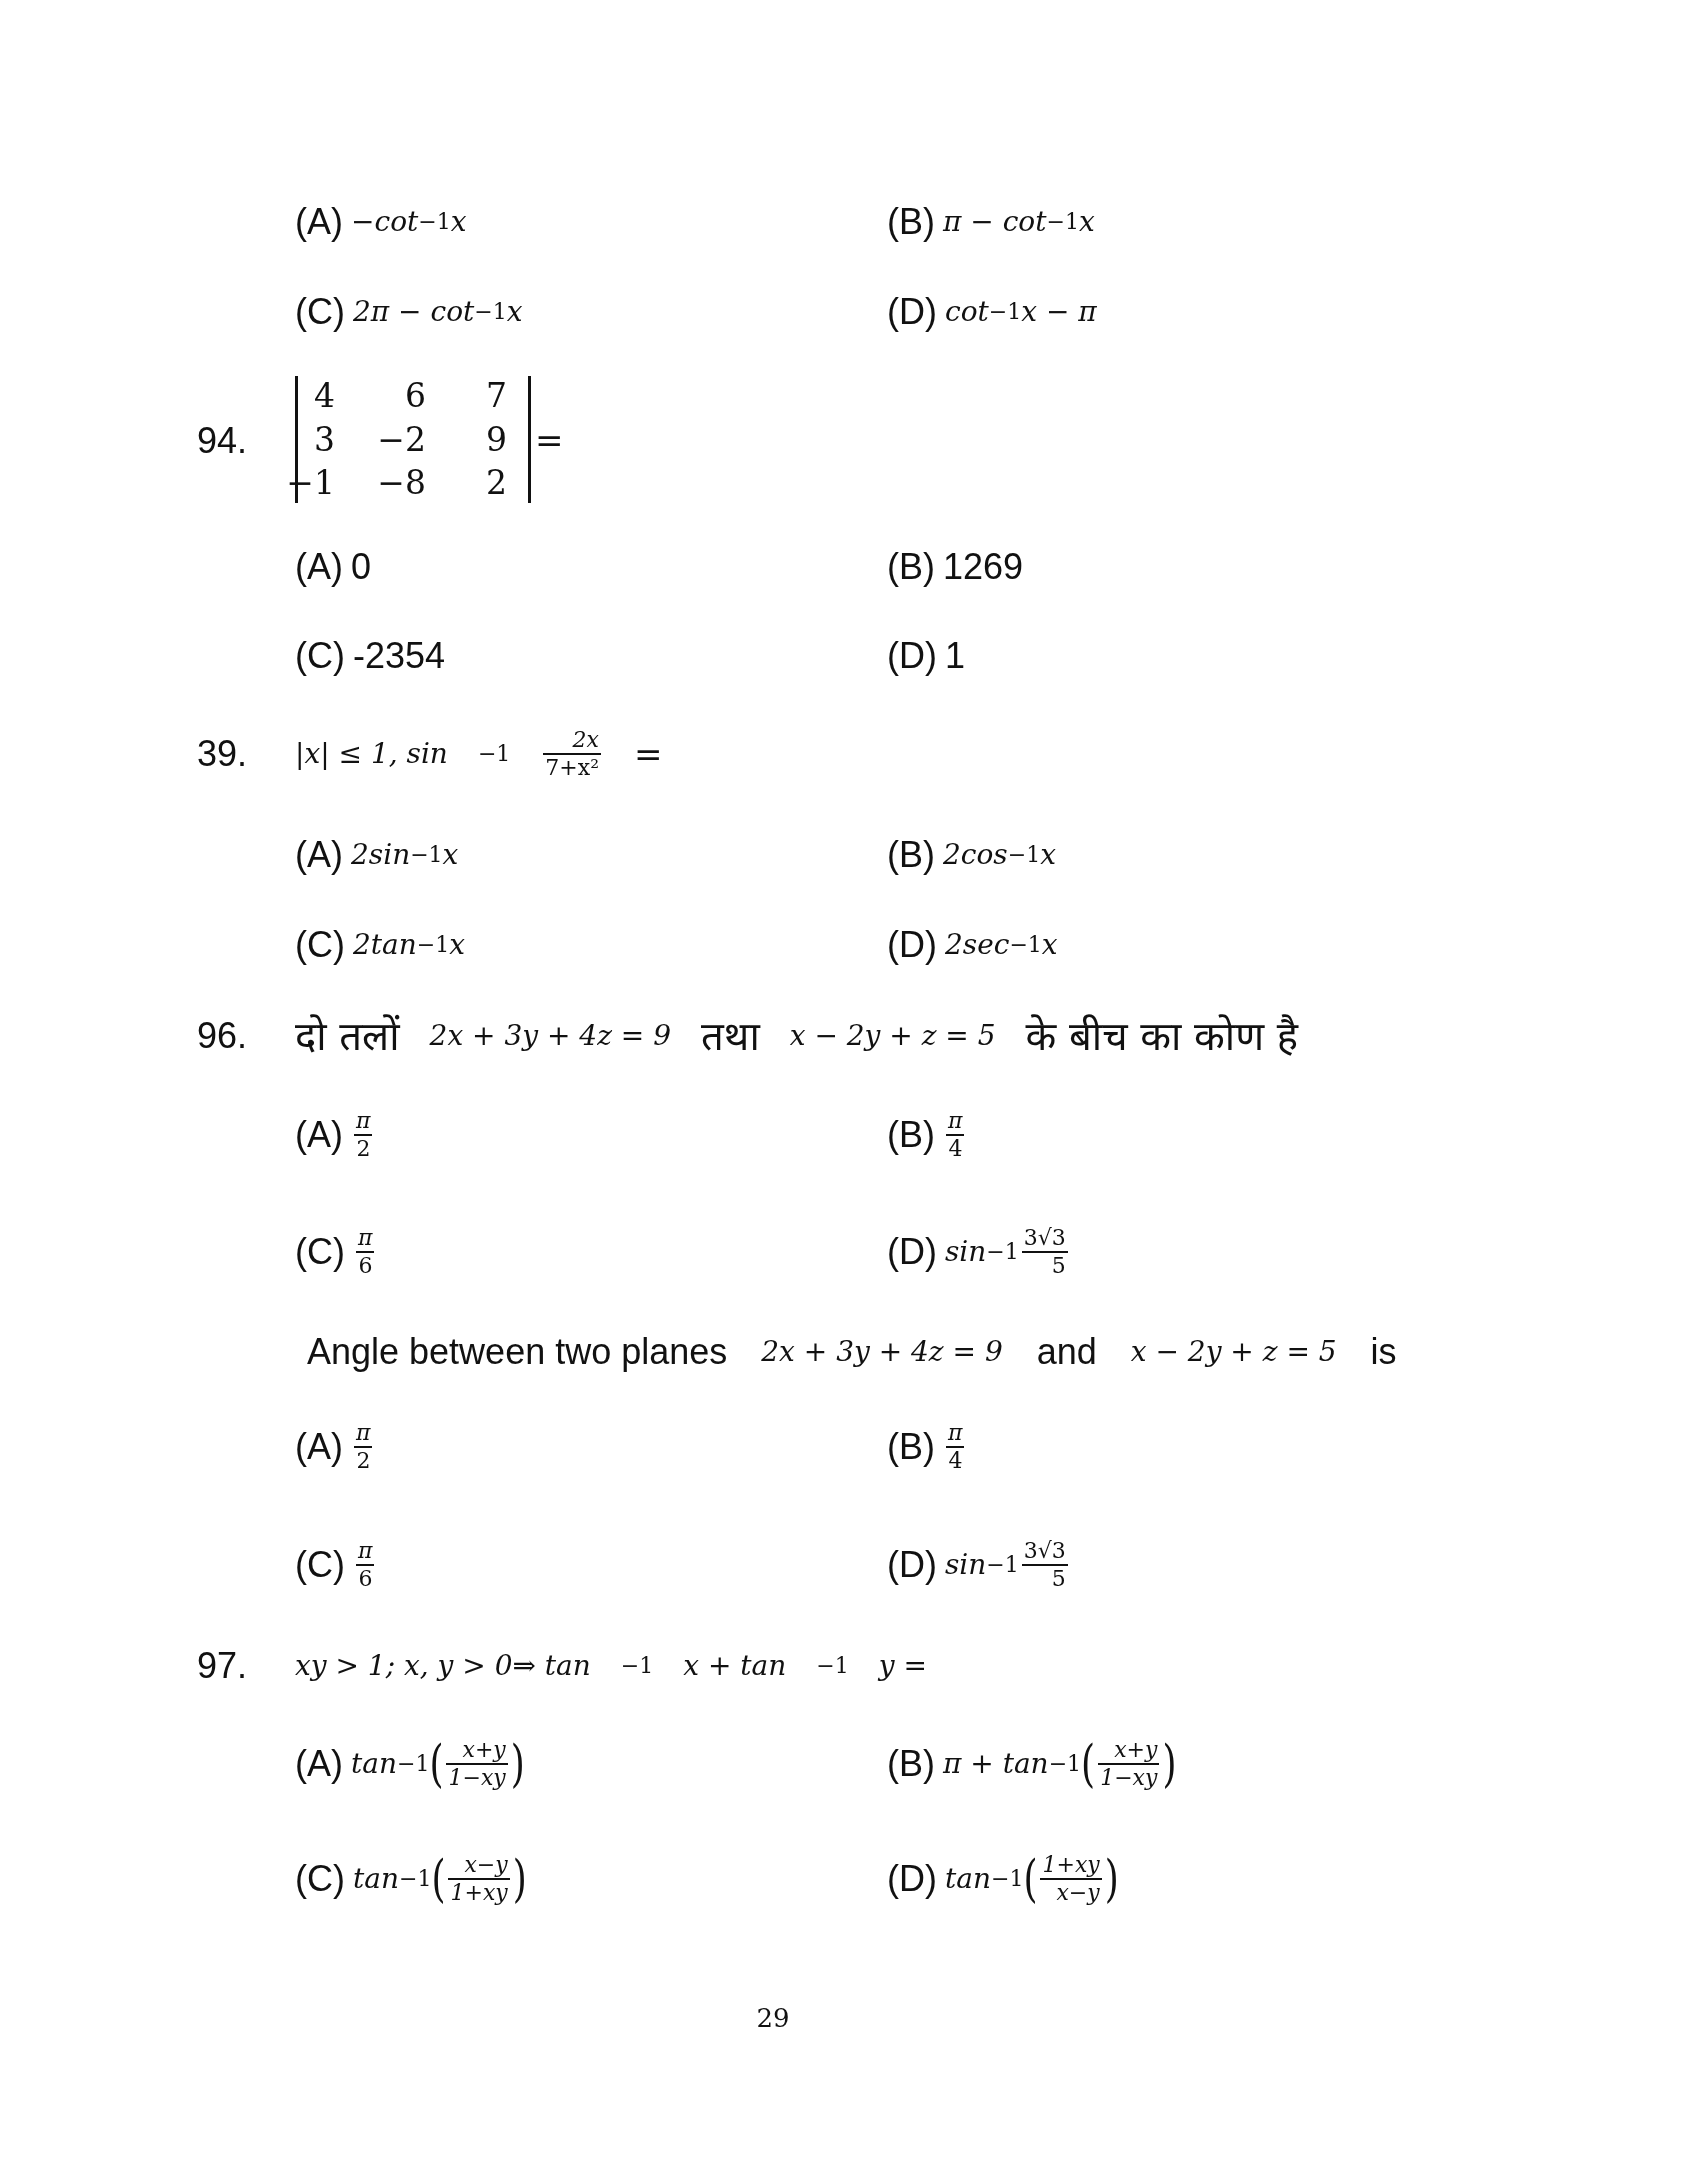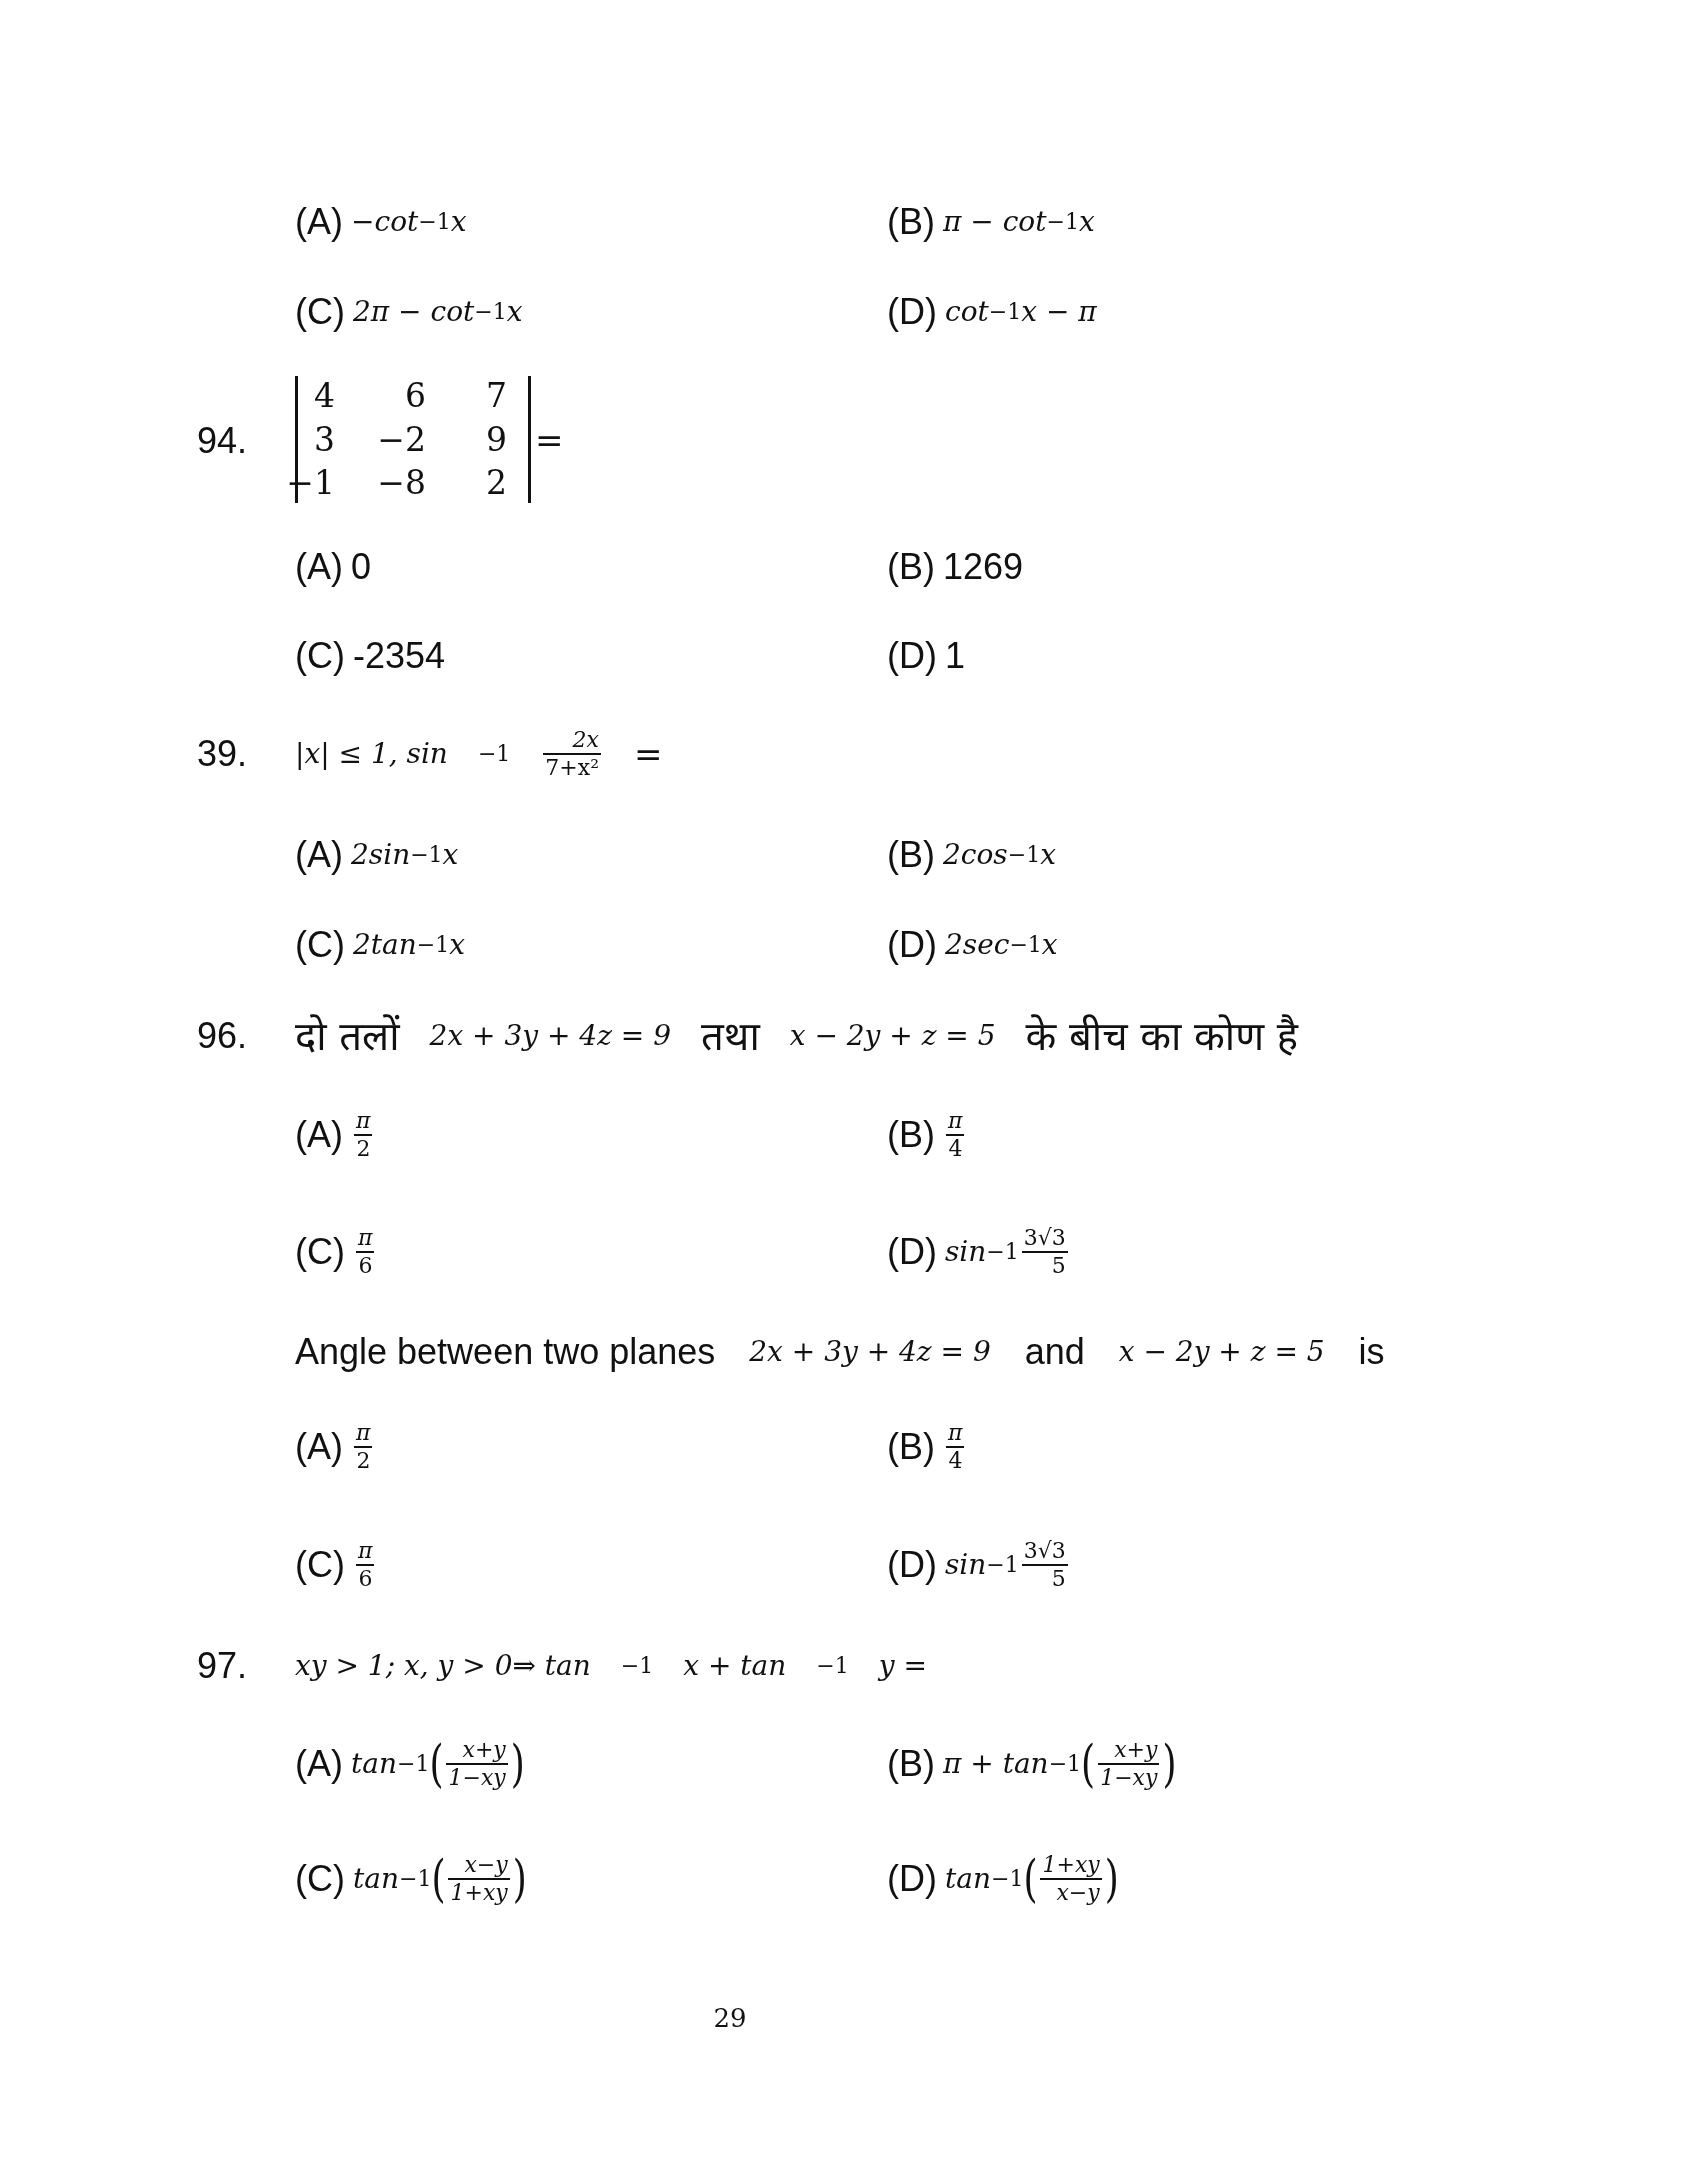--- a/index.html
+++ b/index.html
@@ -17,21 +17,21 @@
   .frac{display:inline-flex;flex-direction:column;align-items:flex-end;vertical-align:middle;margin:0 3px;}
   .frac .num,.frac .den{font-family:"DejaVu Serif",serif;font-size:22px;line-height:26px;padding:0 2px;}
   .frac .num.it,.frac .den.it{font-style:italic;}
   .frac .bar{height:2px;background:#111;align-self:stretch;}
   .paren{font-family:"DejaVu Serif",serif;font-size:36px;transform:scaleY(1.4);display:inline-block;}
   .det{position:absolute;left:295px;top:376px;width:230px;height:127px;border-left:3px solid #111;border-right:3px solid #111;}
   .det .cell{position:absolute;font-family:"DejaVu Serif",serif;font-size:33px;line-height:40px;text-align:right;width:59px;}
   .det-eq{position:absolute;left:535px;top:420px;font-family:"DejaVu Serif",serif;font-size:34px;}
   .hindi{font-family:"DejaVu Sans",sans-serif;font-size:40px;margin:0 0;}
   .eng{font-family:"Liberation Sans",sans-serif;font-size:36px;margin:0 4px;}
-  .pagenum{position:absolute;left:0;width:1460px;text-align:center;top:2003px;font-family:"DejaVu Serif",serif;font-size:26px;}
+  .pagenum{position:absolute;left:0;width:1460px;text-align:center;top:2003px;font-family:"DejaVu Serif",serif;font-size:26px;padding-left:43px;}
 </style>
 </head>
 <body>
 
 <div class="row" style="top:222px">
   <div class="col left">
     <span class="lbl">(A)</span>
     <span class="m">−cot</span>
       <sup class="s">−1</sup>
       <span class="m">x</span>
@@ -181,21 +181,21 @@
     <span class="frac">
         <span class="num">3√3</span>
         <span class="bar"></span>
         <span class="den">5</span>
       </span>
   </div>
 </div>
 
 <div class="row" style="top:1352px">
   <div class="col stem">
-    <span class="eng" style="margin-left:0">Angle between two planes</span>
+    <span class="eng" style="margin-left:12px">Angle between two planes</span>
     <span class="m">2x + 3y + 4z = 9</span>
     <span class="eng">and</span>
     <span class="m">x − 2y + z = 5</span>
     <span class="eng">is</span>
   </div>
 </div>
 <div class="row" style="top:1447px">
   <div class="col left">
     <span class="lbl">(A)</span>
     <span class="frac">

